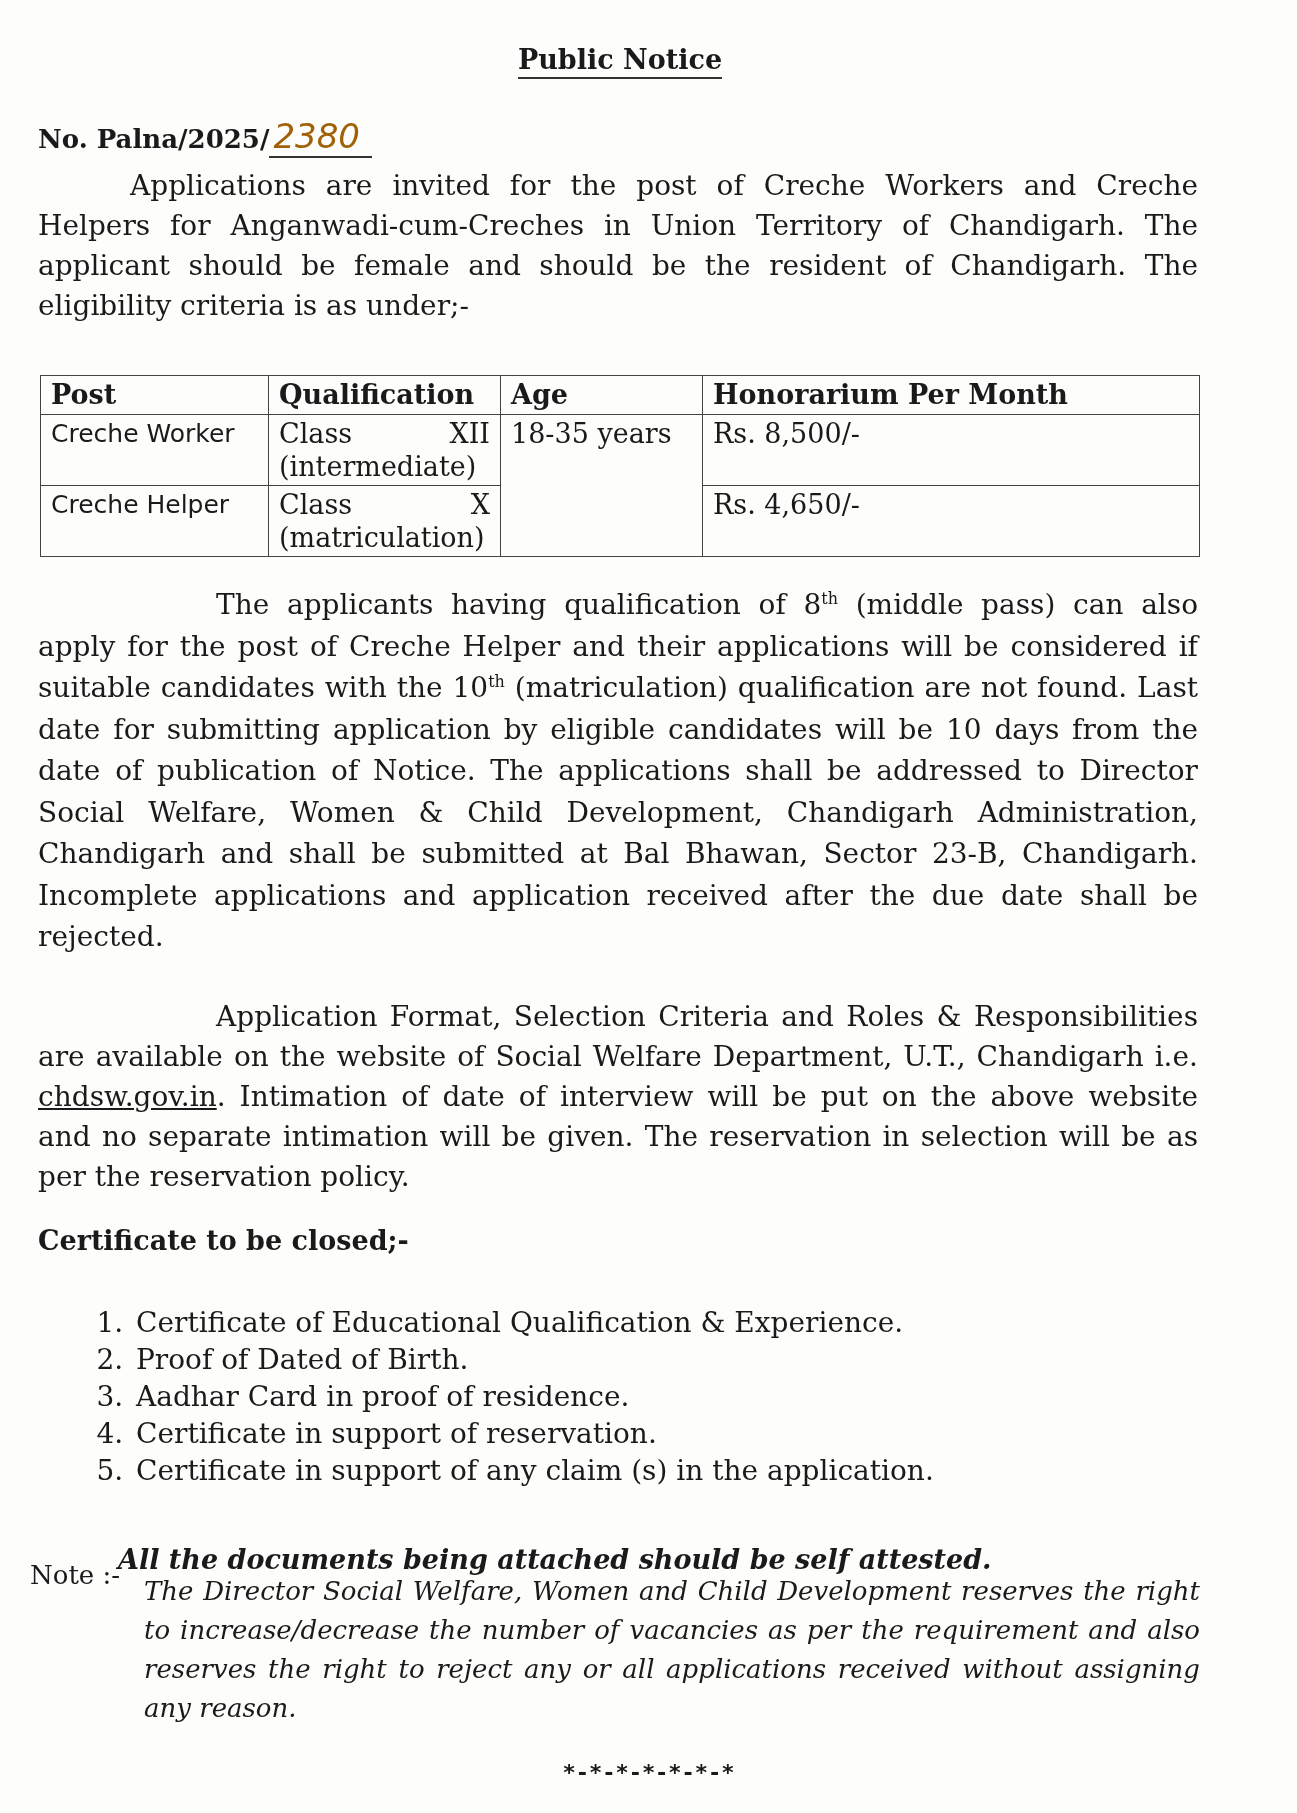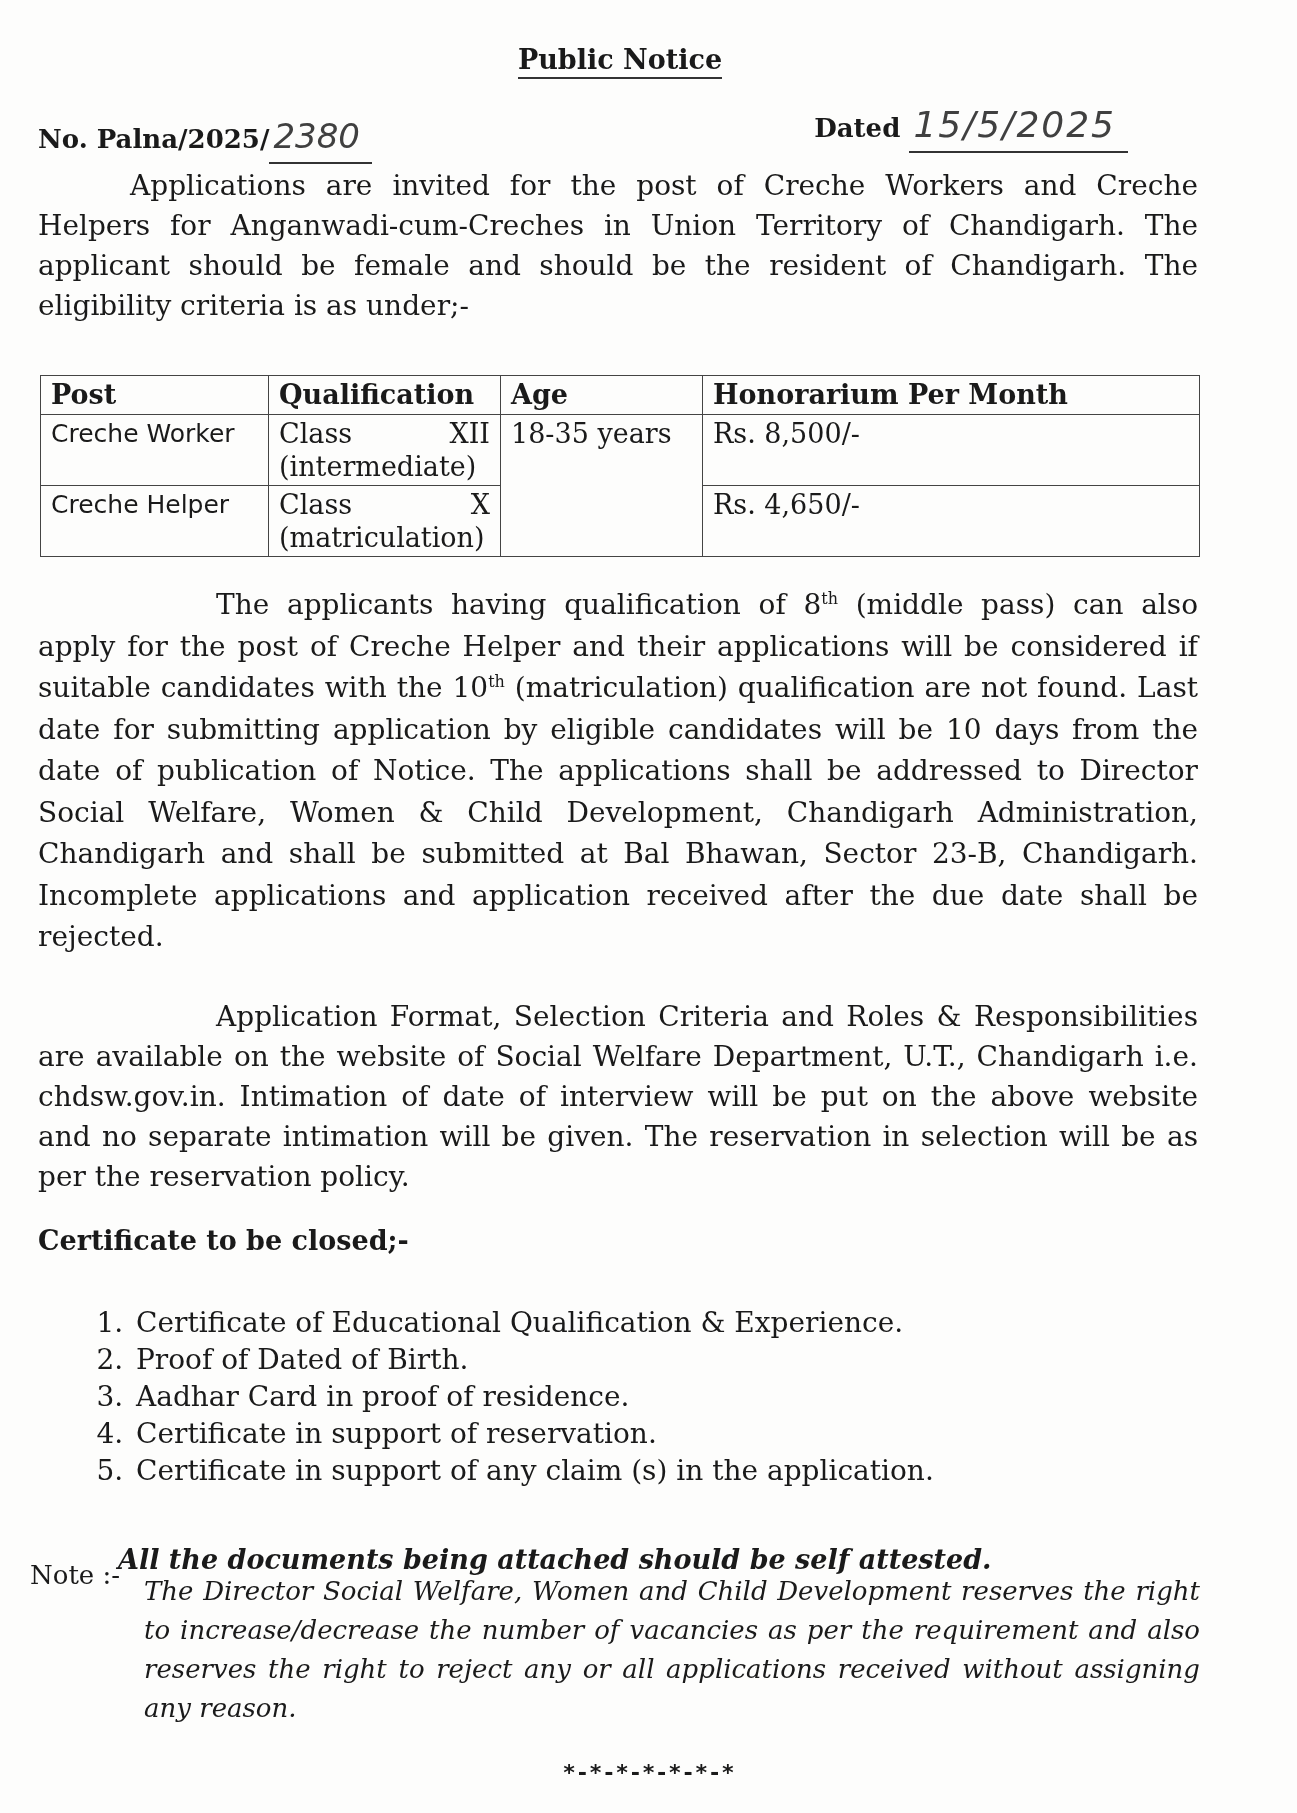--- a/index.html
+++ b/index.html
@@ -11,33 +11,33 @@
   .page { position: absolute; left: 0; top: 0; width: 1297px; height: 1813px; background: #fdfdfc; }
   .title {
     position: absolute; top: 44px; left: 0; width: 1240px; text-align: center;
     font-weight: bold; font-size: 27px;
   }
   .title span { border-bottom: 2px solid #333; padding-bottom: 2px; }
   .ref-row { position: absolute; top: 98px; left: 38px; width: 1210px; height: 60px; }
   .ref-no { position: absolute; left: 0; top: 18px; font-weight: bold; font-size: 26px; }
   .hand {
     font-family: "DejaVu Sans", "Liberation Sans", sans-serif;
-    font-weight: normal; color: #404040; font-size: 34px; font-style: italic;
-    border-bottom: 2px solid #333; padding: 0 12px 6px 4px;
+    font-weight: normal; color: #a16207; font-size: 34px; font-style: italic;
+    border-bottom: 2px solid #333; padding: 0 12px 0 4px;
   }
   .dated { position: absolute; right: 120px; top: 6px; font-weight: bold; font-size: 26px; }
   .dated .hand { font-size: 36px; letter-spacing: 2px; }
   .para {
     position: absolute; left: 38px; width: 1160px;
     font-size: 28px; line-height: 40px; text-align: justify;
   }
   .p1 { top: 166px; text-indent: 92px; }
   .p2 { top: 584px; text-indent: 178px; line-height: 41.5px; }
   .p3 { top: 997px; text-indent: 178px; line-height: 40px; }
-  .link { }
+  .link { text-decoration: underline; }
   sup { font-size: 16px; line-height: 0; }
   table.crit {
     position: absolute; top: 375px; left: 40px; width: 1160px;
     border-collapse: collapse; font-size: 27px;
   }
   table.crit th, table.crit td {
     border: 1.5px solid #444; vertical-align: top; text-align: left;
     padding: 2px 10px; line-height: 33px;
   }
   table.crit th { font-weight: bold; height: 34px; margin-left: 45px; }
@@ -69,24 +69,20 @@
 
 <div class="page">
 
   <div class="title">
     <span>Public Notice</span>
   </div>
 
   <div class="ref-row">
     <div class="ref-no">
       <span>No. Palna/2025/</span><span class="hand">2380</span>
-    </div>
-    <div class="dated">
-      <span>Dated</span>
-      <span class="hand">15/5/2025</span>
     </div>
   </div>
 
   <p class="para p1" style="margin:0;">Applications are invited for the post of Creche Workers and Creche Helpers for Anganwadi-cum-Creches in Union Territory of Chandigarh. The applicant should be female and should be the resident of Chandigarh. The eligibility criteria is as under;-</p>
 
   <table class="crit">
     <colgroup>
       <col style="width:228px">
         <col style="width:232px">
         <col style="width:202px">

